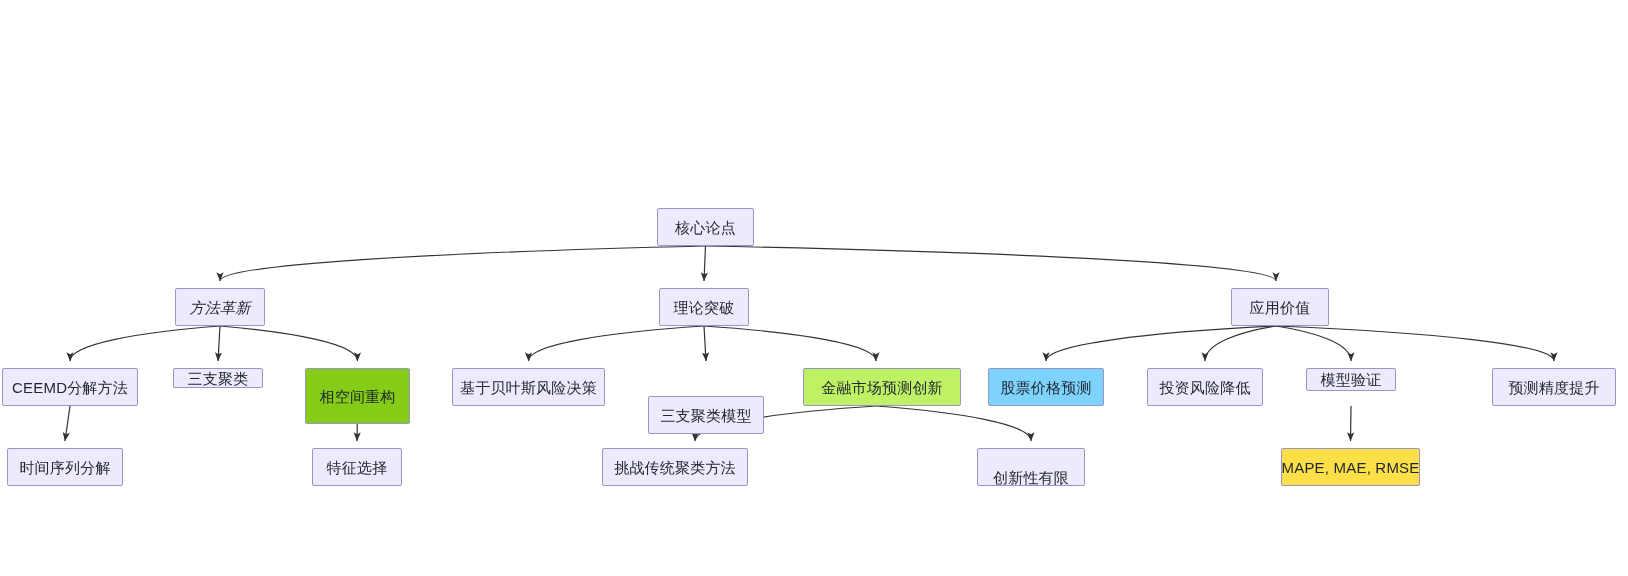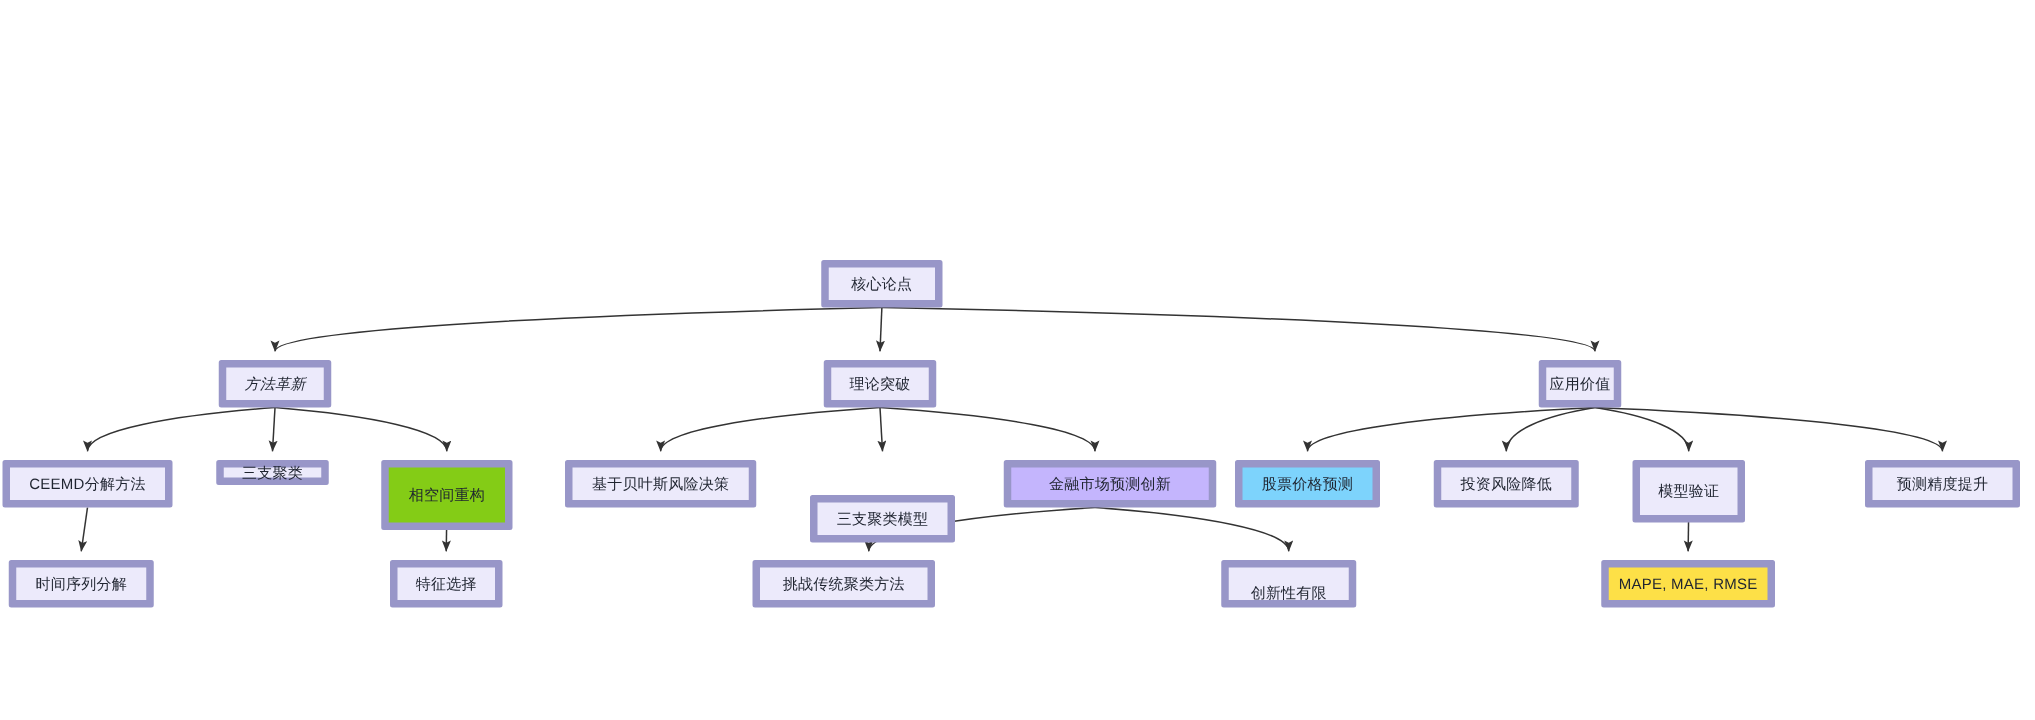--- a/index.html
+++ b/index.html
@@ -25,27 +25,27 @@
     left: 0;
     top: 0;
     width: 1628px;
     height: 576px;
     pointer-events: none;
   }
   .node {
     position: absolute;
     box-sizing: border-box;
     background: #ECEAFB;
-    border: 6px solid #7f1d1d;
+    border: 1px solid #7f1d1d;
     border-radius: 2px;
     display: flex;
     align-items: center;
     justify-content: center;
     color: #1f2430;
-    font-size: 12px;
+    font-size: 15px;
     line-height: 1;
     white-space: nowrap;
     letter-spacing: 0.2px;
   }
   .node-label {
     display: block;
     padding: 0 4px;
   }
 </style>
 </head>
@@ -82,48 +82,48 @@
   <div id="node-layer">
       <div class="node" style="left: 657px; top: 208px; width: 97px; height: 38px; background: rgb(236, 234, 251); border-color: rgb(152, 150, 200); color: rgb(31, 36, 48);">
         <span class="node-label">核心论点</span>
       </div>
       <div class="node" style="left: 175px; top: 288px; width: 90px; height: 38px; background: rgb(236, 234, 251); border-color: rgb(152, 150, 200); color: rgb(31, 36, 48); font-style: italic;">
         <span class="node-label">方法革新</span>
       </div>
       <div class="node" style="left: 659px; top: 288px; width: 90px; height: 38px; background: rgb(236, 234, 251); border-color: rgb(152, 150, 200); color: rgb(31, 36, 48);">
         <span class="node-label">理论突破</span>
       </div>
-      <div class="node" style="left: 1231px; top: 288px; width: 66px; height: 38px; background: rgb(236, 234, 251); border-color: rgb(152, 150, 200); color: rgb(31, 36, 48);">
+      <div class="node" style="left: 1231px; top: 288px; width: 98px; height: 38px; background: rgb(236, 234, 251); border-color: rgb(152, 150, 200); color: rgb(31, 36, 48);">
         <span class="node-label">应用价值</span>
       </div>
       <div class="node" style="left: 2px; top: 368px; width: 136px; height: 38px; background: rgb(236, 234, 251); border-color: rgb(152, 150, 200); color: rgb(31, 36, 48);">
         <span class="node-label">CEEMD分解方法</span>
       </div>
       <div class="node" style="left: 173px; top: 368px; width: 90px; height: 20px; background: rgb(236, 234, 251); border-color: rgb(152, 150, 200); color: rgb(31, 36, 48);">
         <span class="node-label">三支聚类</span>
       </div>
       <div class="node" style="left: 305px; top: 368px; width: 105px; height: 56px; background: #84cc16; border-color: rgb(152, 150, 200); color: rgb(31, 36, 48);">
         <span class="node-label">相空间重构</span>
       </div>
       <div class="node" style="left: 452px; top: 368px; width: 153px; height: 38px; background: rgb(236, 234, 251); border-color: rgb(152, 150, 200); color: rgb(31, 36, 48);">
         <span class="node-label">基于贝叶斯风险决策</span>
       </div>
       <div class="node" style="left: 648px; top: 368px; width: 116px; height: 38px; background: rgb(236, 234, 251); border-color: rgb(152, 150, 200); color: rgb(31, 36, 48); margin-top: 28px;">
         <span class="node-label">三支聚类模型</span>
       </div>
-      <div class="node" style="left: 803px; top: 368px; width: 170px; height: 38px; background: #c4b5fd; border-color: rgb(152, 150, 200); color: rgb(31, 36, 48);">
+      <div class="node" style="left: 803px; top: 368px; width: 158px; height: 38px; background: #bef264; border-color: rgb(152, 150, 200); color: rgb(31, 36, 48);">
         <span class="node-label">金融市场预测创新</span>
       </div>
       <div class="node" style="left: 988px; top: 368px; width: 116px; height: 38px; background: #7dd3fc; border-color: rgb(152, 150, 200); color: rgb(31, 36, 48);">
         <span class="node-label">股票价格预测</span>
       </div>
       <div class="node" style="left: 1147px; top: 368px; width: 116px; height: 38px; background: rgb(236, 234, 251); border-color: rgb(152, 150, 200); color: rgb(31, 36, 48);">
         <span class="node-label">投资风险降低</span>
       </div>
-      <div class="node" style="left: 1306px; top: 368px; width: 90px; height: 50px; background: rgb(236, 234, 251); border-color: rgb(152, 150, 200); color: rgb(31, 36, 48);">
+      <div class="node" style="left: 1306px; top: 368px; width: 90px; height: 23px; background: rgb(236, 234, 251); border-color: rgb(152, 150, 200); color: rgb(31, 36, 48);">
         <span class="node-label">模型验证</span>
       </div>
       <div class="node" style="left: 1492px; top: 368px; width: 124px; height: 38px; background: rgb(236, 234, 251); border-color: rgb(152, 150, 200); color: rgb(31, 36, 48);">
         <span class="node-label">预测精度提升</span>
       </div>
       <div class="node" style="left: 7px; top: 448px; width: 116px; height: 38px; background: rgb(236, 234, 251); border-color: rgb(152, 150, 200); color: rgb(31, 36, 48);">
         <span class="node-label">时间序列分解</span>
       </div>
       <div class="node" style="left: 312px; top: 448px; width: 90px; height: 38px; background: rgb(236, 234, 251); border-color: rgb(152, 150, 200); color: rgb(31, 36, 48);">
         <span class="node-label">特征选择</span>

